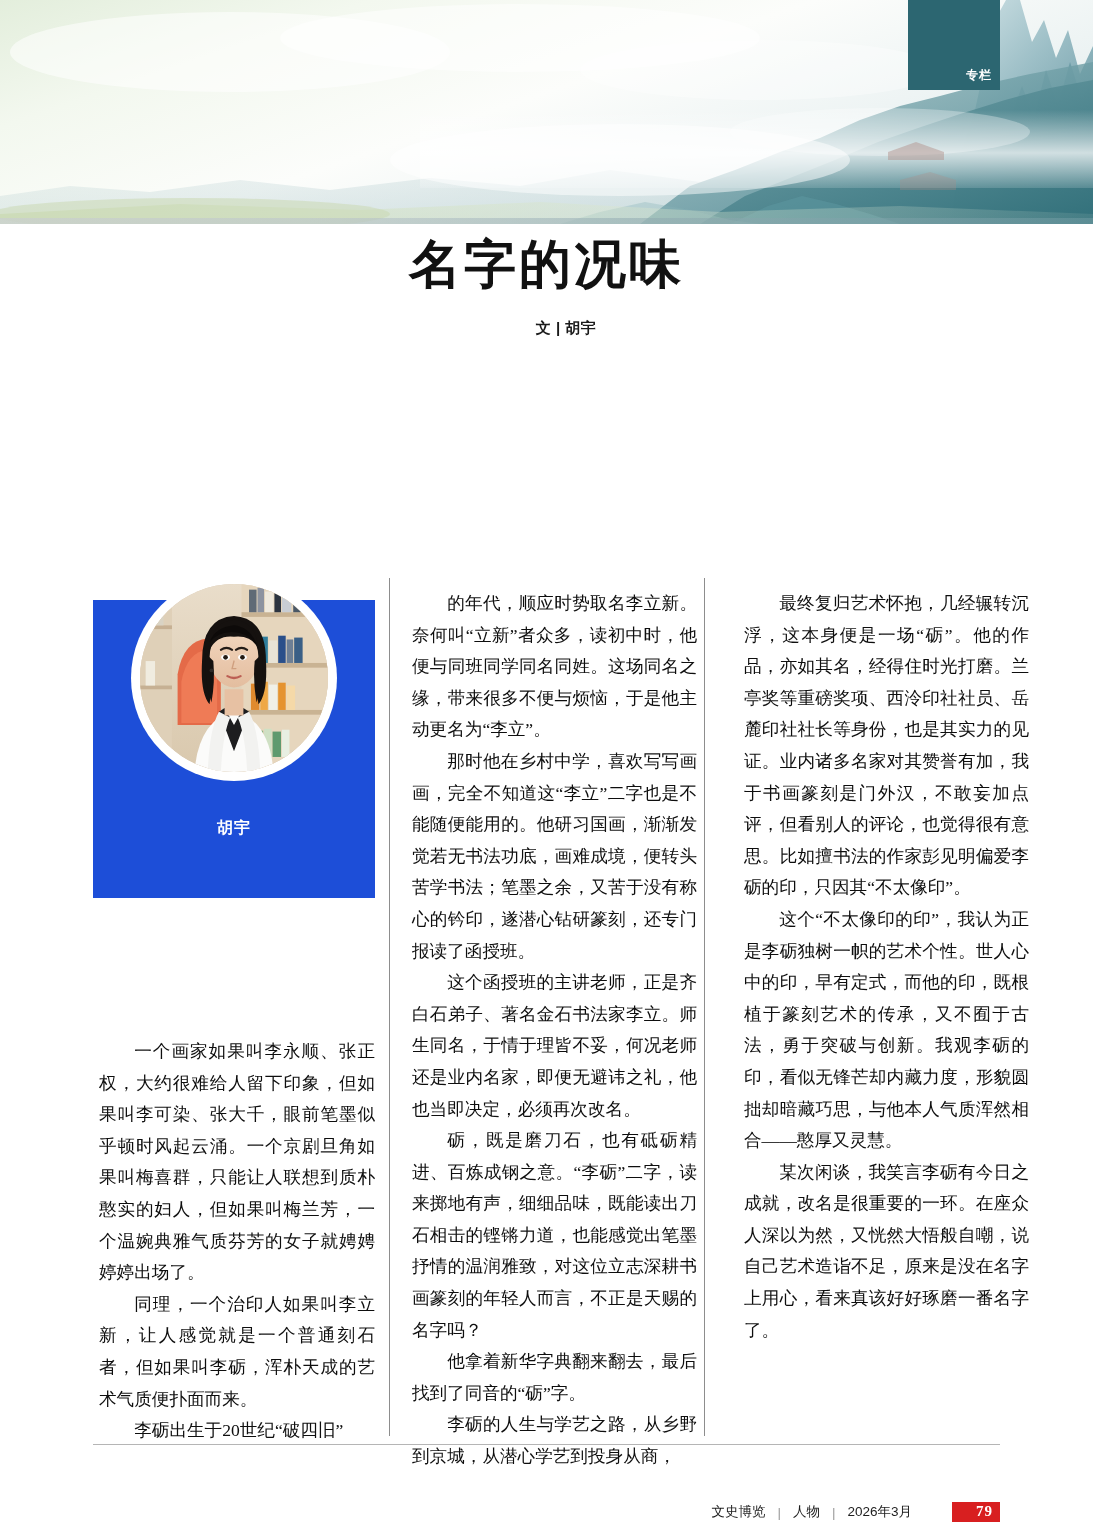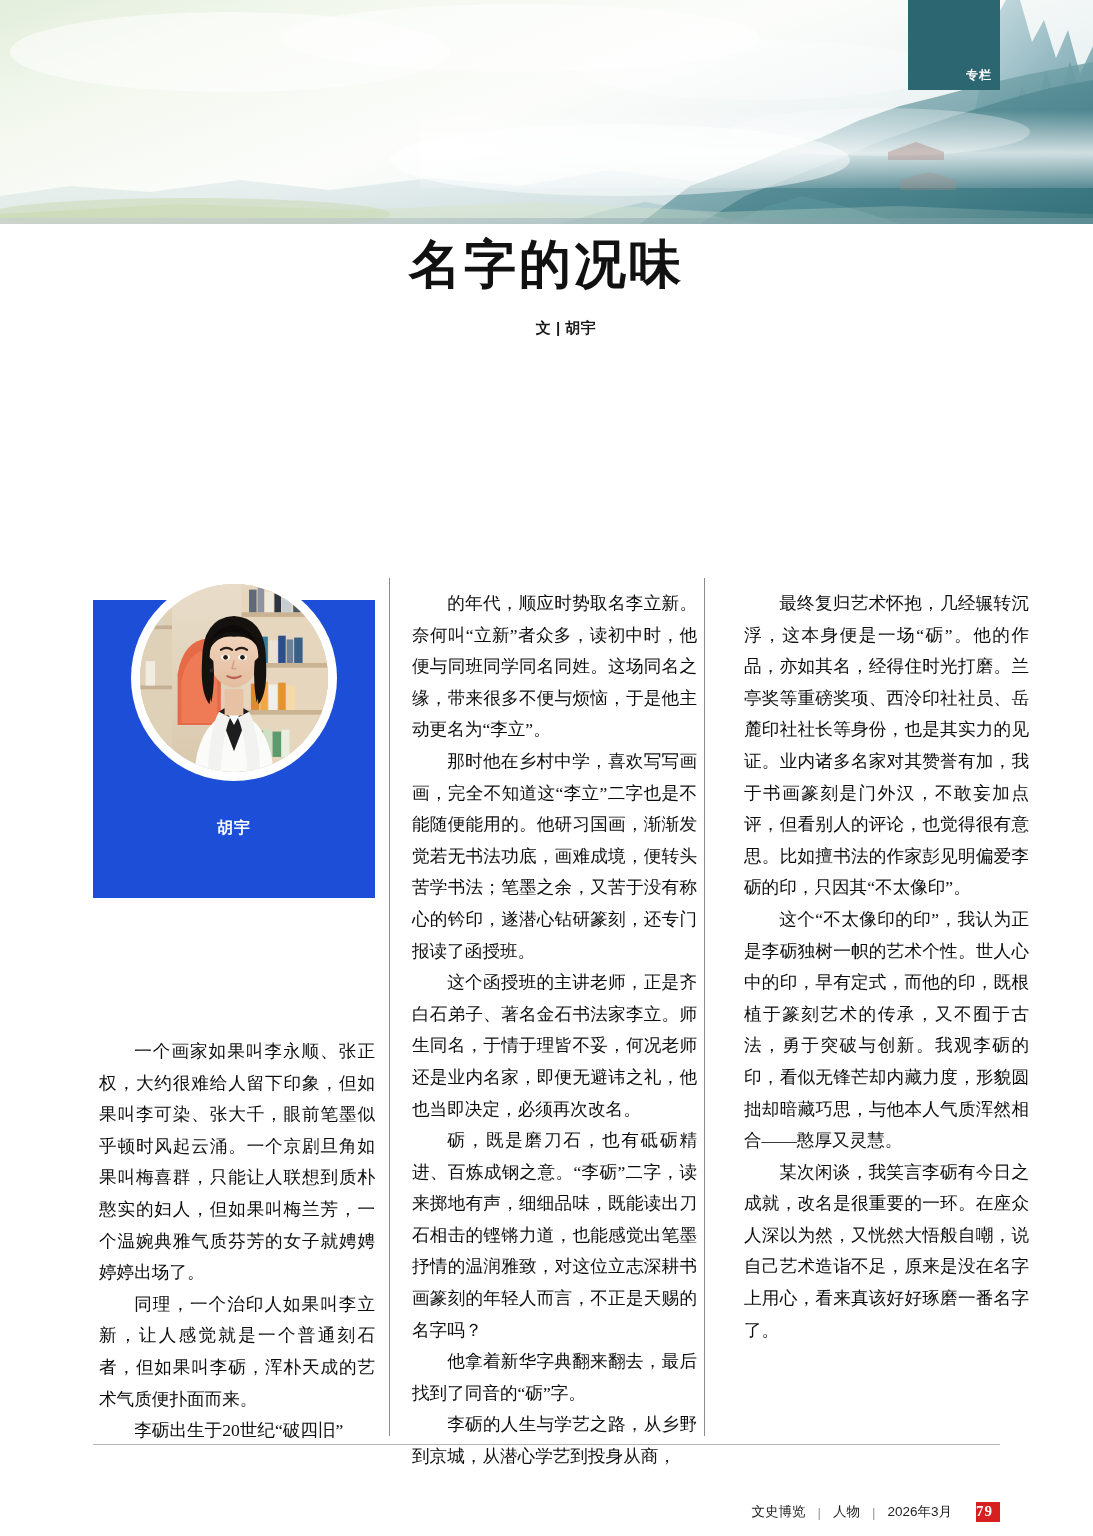--- a/index.html
+++ b/index.html
@@ -183,27 +183,27 @@
     right: 93px; top: 1502px;
     display: flex;
     align-items: center;
     gap: 10px;
     font-family: "Liberation Sans", "DejaVu Sans", sans-serif;
     font-size: 13.5px;
     color: #1d1d1d;
   }
   .footer .sep { color: #9a9a9a; padding: 0 2px; }
   .page-badge {
-    margin-left: 14px;
+    margin-left: 30px;
     background: #d81f20;
     color: #ffffff;
     font-family: "Liberation Serif", serif;
     font-weight: bold;
     font-size: 15px;
-    padding: 1px 7px 2px 0;
+    padding: 1px 7px 2px 24px;
     letter-spacing: 1px;
   }
 </style>
 </head>
 <body>
 
 <div class="page">
 
   <div class="banner">
     <svg viewBox="0 0 1093 224" preserveAspectRatio="none">

